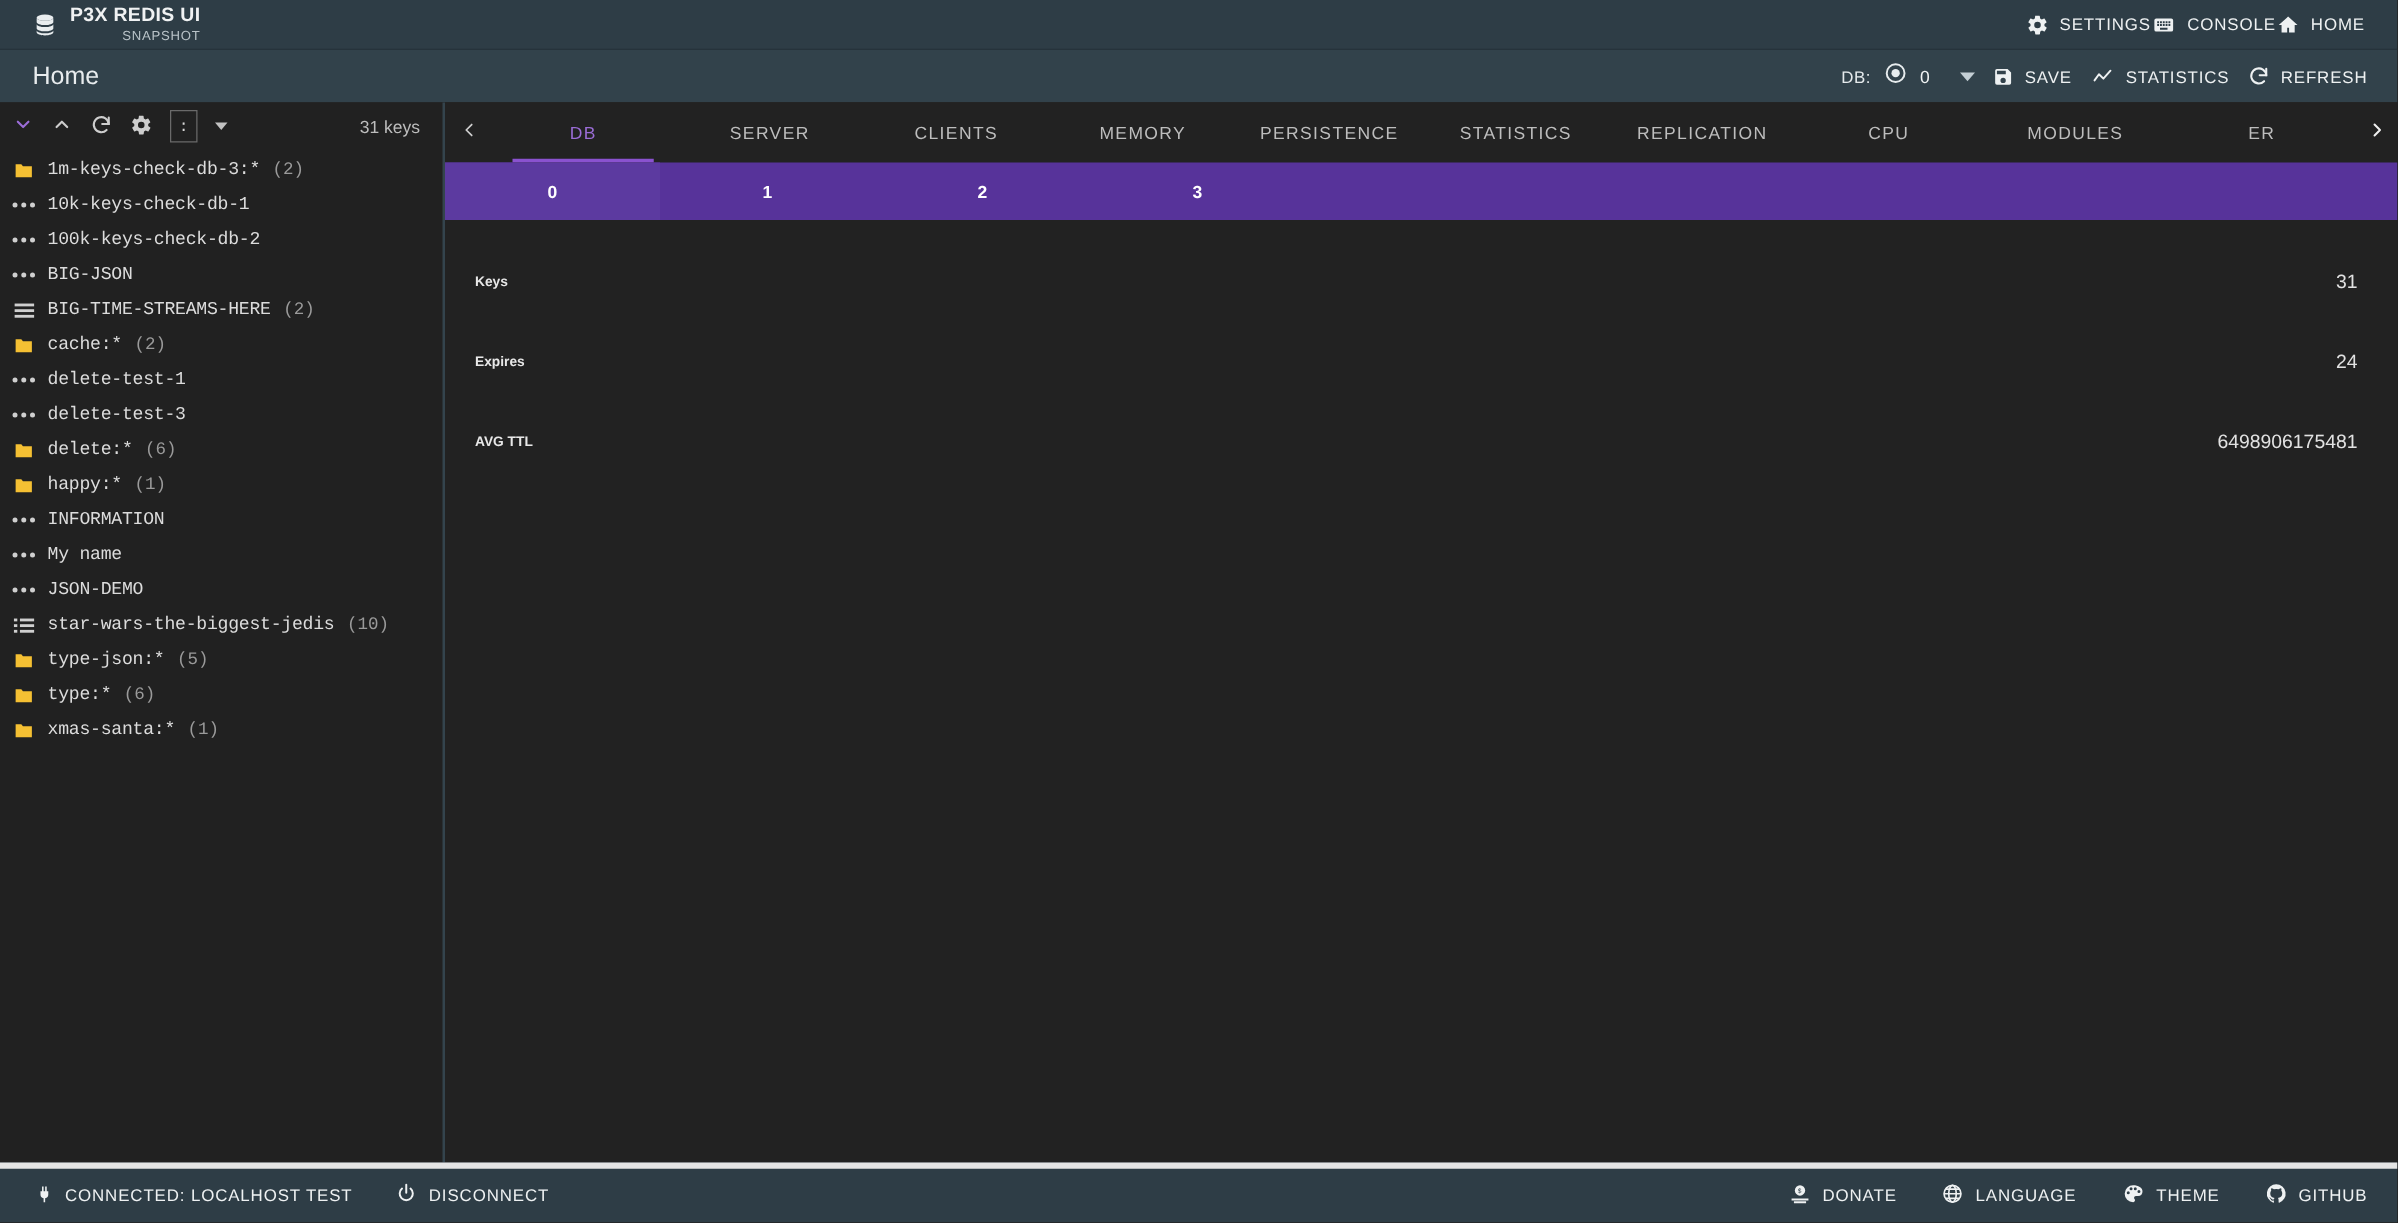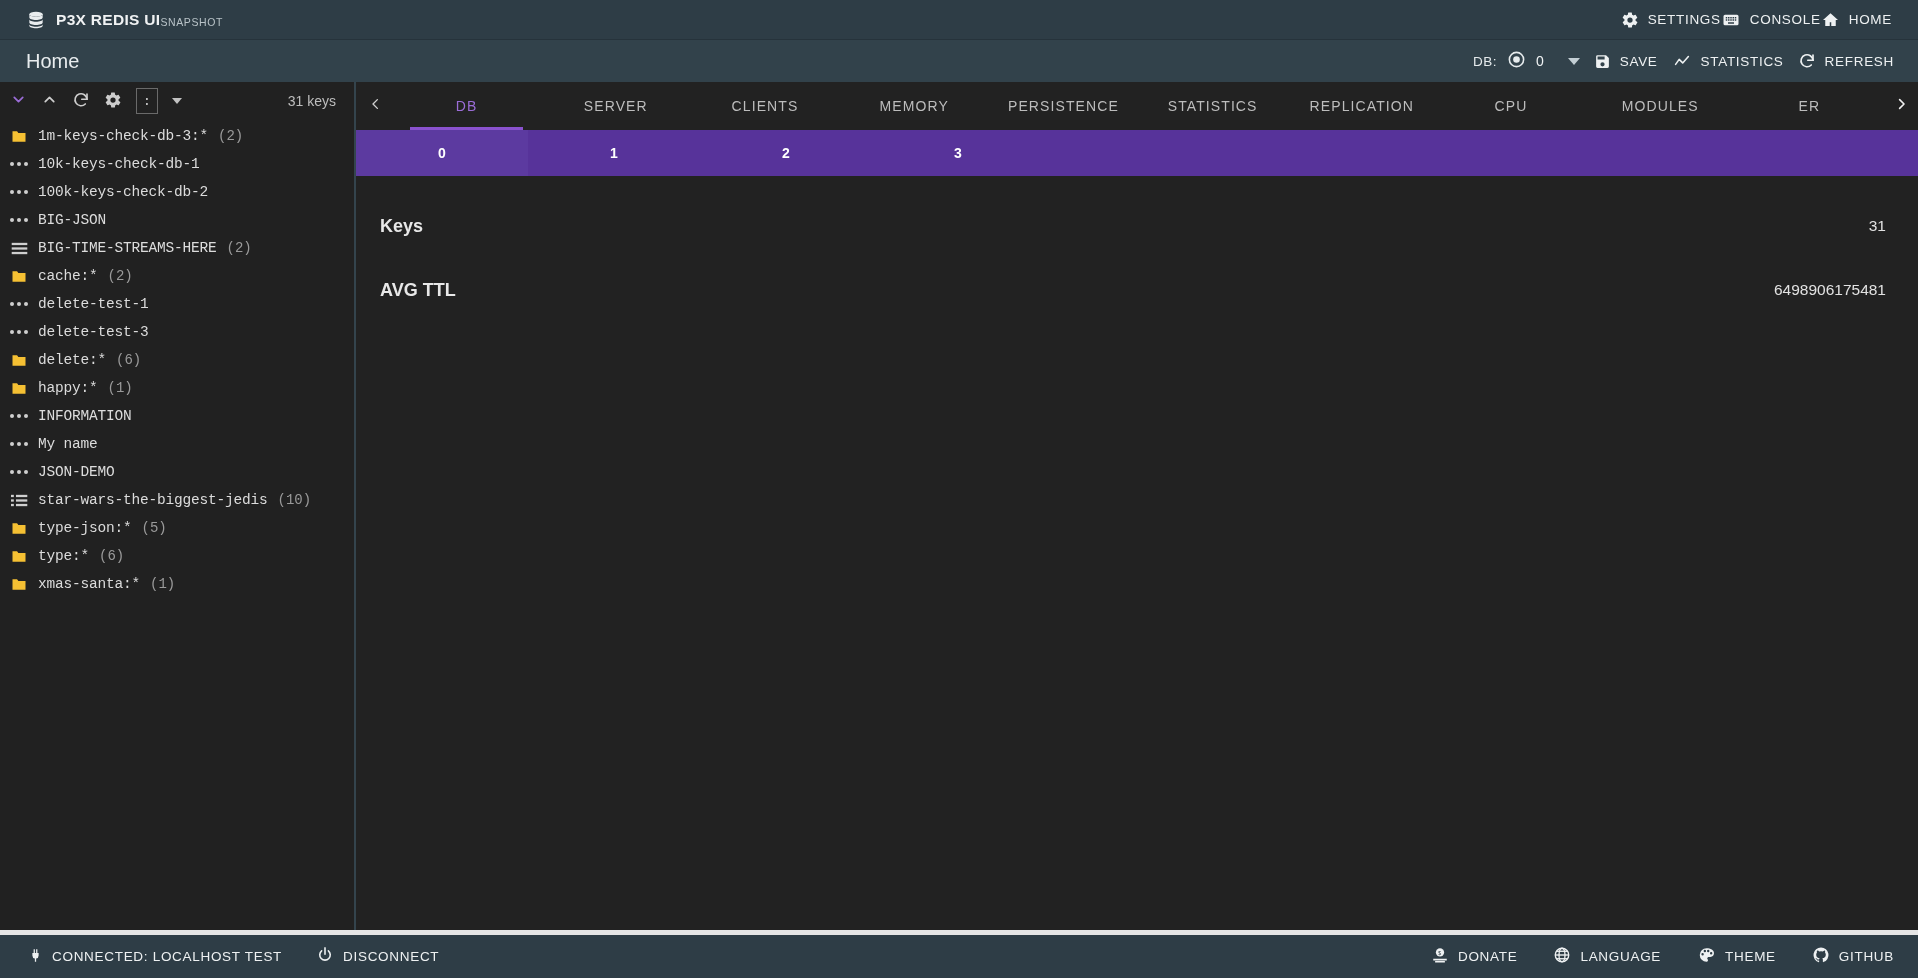--- a/index.html
+++ b/index.html
@@ -15,21 +15,21 @@
   
   .topbar {
     height: 40px; flex: 0 0 40px;
     background: #2e3d46;
     display: flex; align-items: center;
     padding: 0 26px 0 26px;
     border-bottom: 1px solid #26333b;
   }
   .brand { display: flex; align-items: center; gap: 10px; }
   .brand-icon { width: 20px; height: 20px; display: block; }
-  .brand-text { display: flex; flex-direction: row; line-height: 1; }
+  .brand-text { display: flex; flex-direction: column; line-height: 1; }
   .brand-title {
     font-size: 15.5px; font-weight: bold; letter-spacing: .3px; color: #f0f2f3;
   }
   .brand-sub {
     font-size: 10.5px; color: #b9c3c8; letter-spacing: .6px;
     align-self: flex-end; margin-top: 3px;
   }
   .topbar-spacer { flex: 1 1 auto; }
   .topbar-actions { display: flex; align-items: center; }
   .tb-btn {
@@ -149,21 +149,21 @@
     width: 172px; flex: 0 0 172px;
     display: flex; align-items: center; justify-content: center;
     font-size: 14px; color: #ffffff; font-weight: bold; cursor: pointer;
   }
   .db-cell.active { background: #5c3aa0; }
   .stats { padding: 18px 24px 0 12px; }
   .stat-row {
     display: flex; align-items: center; justify-content: space-between;
     height: 64px; padding: 0 8px 0 12px;
   }
-  .stat-key { font-size: 18px; font-weight: bold; color: #e8e8e8; }
+  .stat-key { font-size: 11px; font-weight: bold; color: #e8e8e8; }
   .stat-val { font-size: 15.5px; color: #e2e2e2; }
 
   
   .footer {
     height: 48px; flex: 0 0 48px; background: #2e3d46;
     display: flex; align-items: center; padding: 0 24px 0 28px;
     border-top: 5px solid #e5e5e5;
   }
   .footer-left { display: flex; align-items: center; gap: 34px; }
   .footer-right { margin-left: auto; display: flex; align-items: center; gap: 36px; }
@@ -520,20 +520,24 @@
         <div class="db-cell">2</div>
         <div class="db-cell">3</div>
       </div>
 
       <div class="stats">
         <div class="stat-row">
           <span class="stat-key">Keys</span>
           <span class="stat-val">31</span>
         </div>
         <div class="stat-row">
+          <span class="stat-key">Expires</span>
+          <span class="stat-val">24</span>
+        </div>
+        <div class="stat-row">
           <span class="stat-key">AVG TTL</span>
           <span class="stat-val">6498906175481</span>
         </div>
       </div>
     </div>
   </div>
 
   <div class="footer">
     <div class="footer-left">
       <button class="ft-btn">

